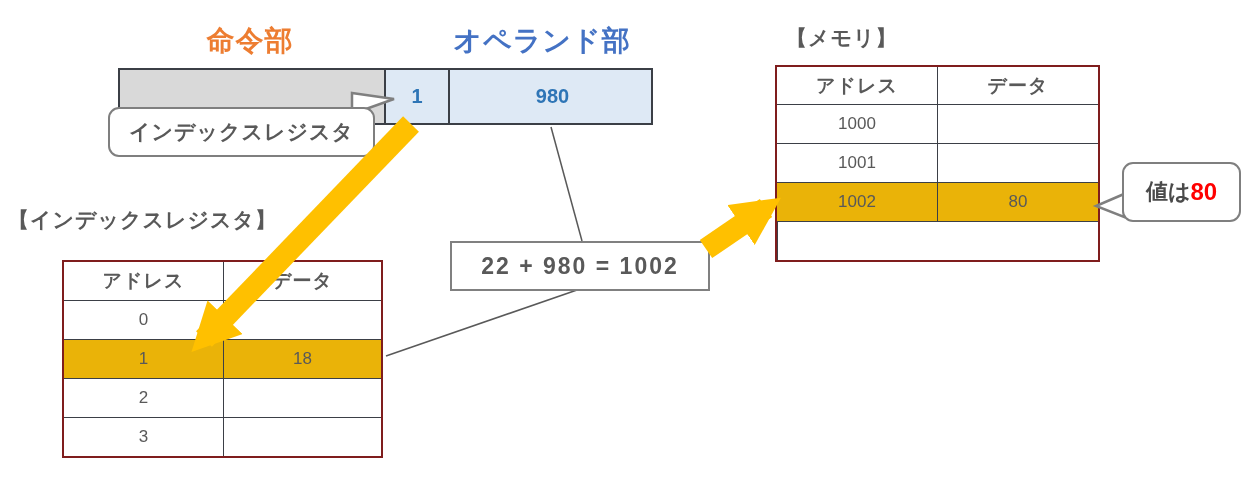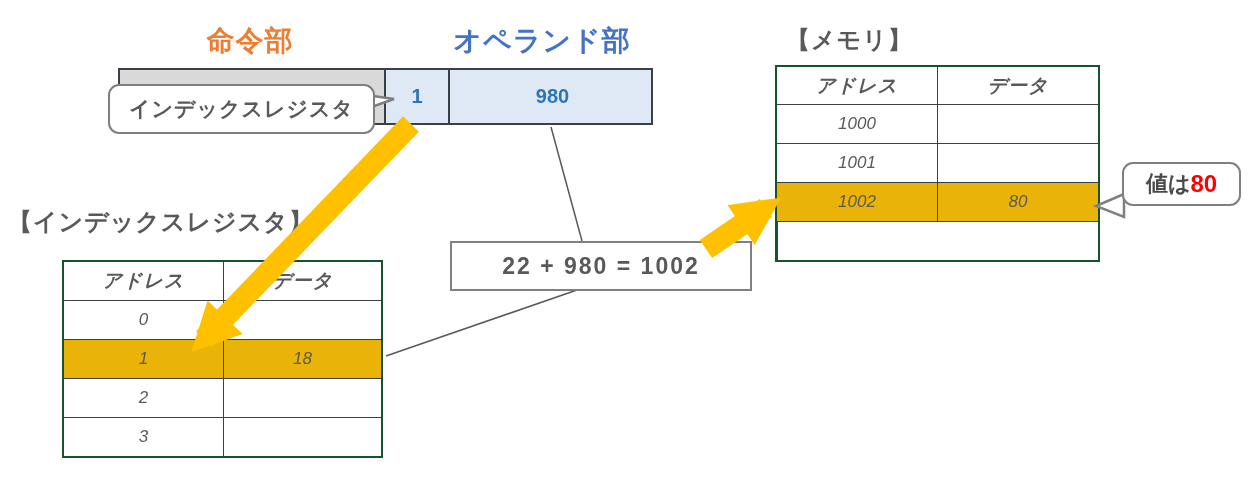--- a/index.html
+++ b/index.html
@@ -19,51 +19,51 @@
   .instr .opcode-part { position:absolute; left:0; top:0; width:266px; height:100%;
            background:#D9D9D9; border-right:2px solid #3B3F46; }
   .instr .cell { position:absolute; top:0; height:100%; display:flex; align-items:center; justify-content:center;
            color:#2E75B6; font-weight:bold; font-size:20px; }
   .instr .idx-cell { left:266px; width:64px; border-right:2px solid #3B3F46; }
   .instr .opr-cell { left:330px; width:205px; }
 
   
   .callout { position:absolute; background:#ffffff; border:2.5px solid #7F7F7F; border-radius:11px;
              display:flex; align-items:center; justify-content:center; z-index:5; }
-  .callout-index { left:108px; top:84px; width:267px; height:50px;
+  .callout-index { left:108px; top:107px; width:267px; height:50px;
                    font-size:21px; font-weight:bold; color:#595959; letter-spacing:1px; }
-  .callout-value { left:1122px; top:162px; width:119px; height:44px; font-size:22px; font-weight:bold; }
+  .callout-value { left:1122px; top:162px; width:119px; height:60px; font-size:22px; font-weight:bold; }
   .callout-value .prefix { color:#4a4a4a; }
   .callout-value .val { color:#FF0000; font-size:24px; }
 
   
-  .section-title { position:absolute; font-size:24px; font-weight:bold; color:#595959; letter-spacing:1px; }
+  .section-title { position:absolute; font-size:21px; font-weight:bold; color:#595959; letter-spacing:1px; }
   .idx-title { left:8px;  top:206px; }
   .mem-title { left:786px; top:24px; }
 
   
-  .tbl { position:absolute; background:#ffffff; border:2px solid #14532d; z-index:2;font-style:italic; }
+  .tbl { position:absolute; background:#ffffff; border:2px solid #7f1d1d; z-index:2; }
   .tbl .tr { display:flex; border-top:1.5px solid #3B3F46; height:39px; }
   .tbl .tr.head { border-top:none; height:38px; }
   .tbl .td { display:flex; align-items:center; justify-content:center;
              color:#595959; font-size:17px; }
   .tbl .td.hcell { font-weight:bold; font-size:19px; letter-spacing:1px; }
   .tbl .td.data-col { border-left:1.5px solid #3B3F46; }
   .tbl .tr.highlight { background:#eab308; }
   .tbl-index { left:62px; top:260px; width:321px; }
   .tbl-index .td.addr-col { width:159px; }
   .tbl-index .td.data-col { width:158px; }
   .tbl-memory { left:775px; top:65px; width:325px; }
   .tbl-memory .tr { height:39px; }
   .tbl-memory .tr.head { height:37px; }
   .tbl-memory .td.addr-col { width:160px; }
   .tbl-memory .td.data-col { width:161px; }
 
   
-  .calc-box { position:absolute; left:450px; top:241px; width:302px; height:50px;
+  .calc-box { position:absolute; left:450px; top:241px; width:260px; height:50px;
               background:#ffffff; border:2px solid #808080; z-index:3;
               display:flex; align-items:center; justify-content:center;
               font-size:23px; font-weight:bold; color:#595959; letter-spacing:2px; }
 </style>
 </head>
 <body>
 
 <div class="page">
 
   <svg class="overlay" style="z-index:1">

